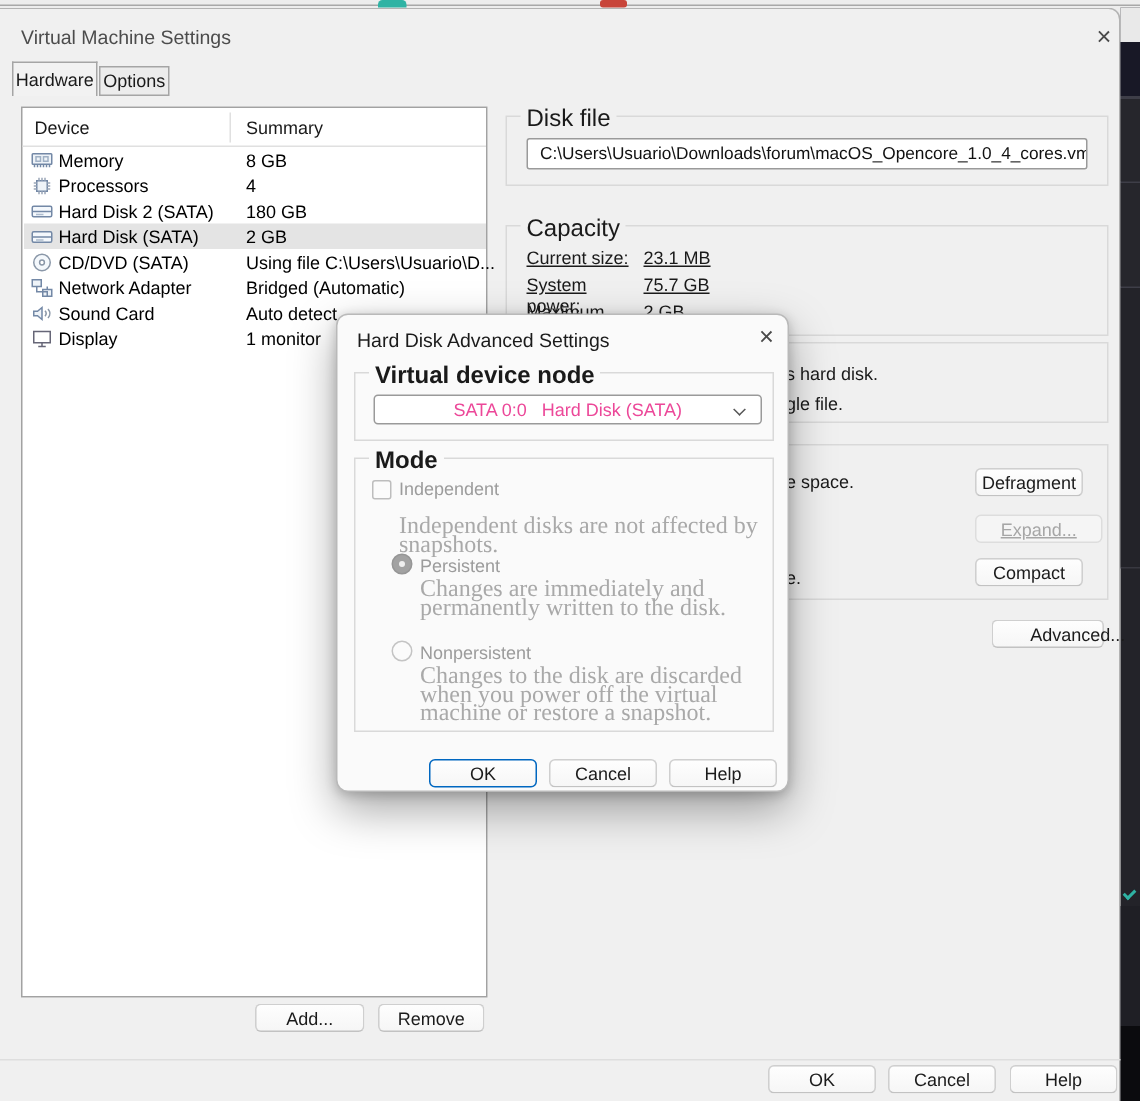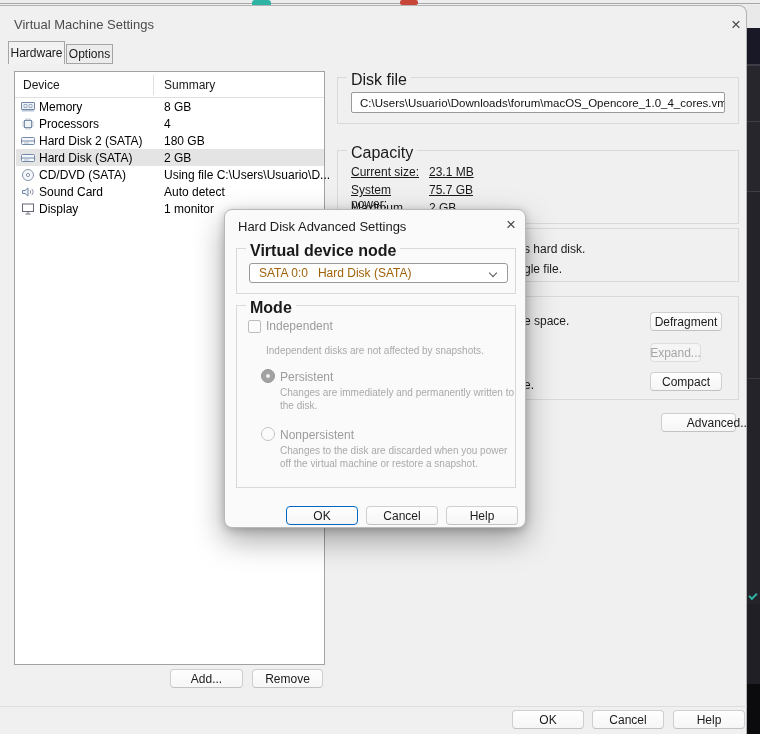--- a/index.html
+++ b/index.html
@@ -64,32 +64,32 @@
   .divider { left:0; top:700px; width:747px; height:1px; background:#dedede; }
 
   
   .modal { left:224px; top:209px; width:302px; height:319px; background:#fafafa;
     border:1px solid #b9b9b9; border-radius:8px; box-shadow:0 12px 30px rgba(0,0,0,0.35), 0 2px 8px rgba(0,0,0,0.2); z-index:10; }
   .modal .group-label { background:#fafafa;font-weight:bold; }
   .modal-title { position:absolute; left:13px; top:9px; font-size:13px; color:#1b1b1b; }
   .modal-close { position:absolute; left:281px; top:6px; }
 
   .combo { position:absolute; background:#ffffff; border:1px solid #9a9a9a; border-radius:3px;
-    display:flex; align-items:center; padding:0 9px; font-size:12px; color:#a16207; white-space:pre; }
+    display:flex; align-items:center; padding:0 9px; font-size:12px; color:#ec4899; white-space:pre;justify-content:center; }
   .chev { position:absolute; right:11px; top:6px; width:6px; height:6px;
     border-right:1.4px solid #555; border-bottom:1.4px solid #555; transform:rotate(45deg); }
 
   .checkbox { position:absolute; width:13px; height:13px; border:1px solid #bdbdbd; border-radius:2px; background:#fbfbfb; }
   .radio { position:absolute; width:14px; height:14px; border-radius:50%; }
   .radio.checked-disabled { background:#a2a2a2; border:1px solid #969696; }
   .radio.checked-disabled::after { content:""; position:absolute; left:4px; top:4px; width:4px; height:4px; border-radius:50%; background:#efefef; }
   .radio.unchecked-disabled { background:#fbfbfb; border:1px solid #c4c4c4; }
 
   .gray-label { position:absolute; font-size:12px; color:#9c9c9c; white-space:nowrap; }
-  .gray-desc { position:absolute; font-size:10px; line-height:12.5px; color:#a9a9a9; }
+  .gray-desc { position:absolute; font-size:16px; line-height:12.5px; color:#a9a9a9;font-family:Liberation Serif, serif; }
 </style>
 </head>
 <body>
 
 <div class="abs top-line"></div>
 <div class="abs teal-frag"></div>
 <div class="abs red-frag"></div>
 
 <div class="abs dark-strip">
   <div class="ds-seg" style="top:0;height:23px;background:#e9e9e9;"></div>
@@ -160,20 +160,29 @@
       <div class="dev-row">
         <svg class="dev-icon" viewBox="0 0 16 16">
             <circle cx="8" cy="8" r="5.5" fill="#f4f8fc" stroke="#8a97a8"></circle>
             <circle cx="8" cy="8" r="1.6" fill="#ffffff" stroke="#8a97a8"></circle>
           </svg>
         <span>CD/DVD (SATA)</span>
         <span class="dev-summary">Using file C:\Users\Usuario\D...</span>
       </div>
       <div class="dev-row">
         <svg class="dev-icon" viewBox="0 0 16 16">
+            <rect x="1.5" y="2.5" width="6" height="4.5" fill="#eef3f8" stroke="#7388a6"></rect>
+            <rect x="8.5" y="9" width="6" height="4.5" fill="#eef3f8" stroke="#7388a6"></rect>
+            <path d="M4.5 7v3.5h7V13.5M11.5 9V7" fill="none" stroke="#7388a6"></path>
+          </svg>
+        <span>Network Adapter</span>
+        <span class="dev-summary">Bridged (Automatic)</span>
+      </div>
+      <div class="dev-row">
+        <svg class="dev-icon" viewBox="0 0 16 16">
             <path d="M2.5 6.5h2.5L8 4v8L5 9.5H2.5z" fill="#eef3f8" stroke="#7388a6"></path>
             <path d="M10 6.2q1.6 1.8 0 3.6M12 5q2.6 3 0 6" fill="none" stroke="#8a97a8"></path>
           </svg>
         <span>Sound Card</span>
         <span class="dev-summary">Auto detect</span>
       </div>
       <div class="dev-row">
         <svg class="dev-icon" viewBox="0 0 16 16">
             <rect x="2.5" y="3" width="11" height="7.5" fill="#ffffff" stroke="#667"></rect>
             <path d="M8 10.5v2M5.5 13h5" stroke="#667"></path>
@@ -209,21 +218,21 @@
   </div>
 
   <div class="abs group" style="left:337px;top:222px;width:402px;height:54px;"></div>
   <div class="frag" style="left:524px;top:236px;">s hard disk.</div>
   <div class="frag" style="left:524px;top:256px;">gle file.</div>
 
   <div class="abs group" style="left:337px;top:290px;width:402px;height:104px;"></div>
   <div class="frag" style="left:524px;top:308px;">e space.</div>
   <div class="frag" style="left:524px;top:372px;">e.</div>
   <div class="abs btn" style="left:650px;top:306px;width:72px;height:19px;">Defragment</div>
-  <div class="abs btn disabled" style="left:650px;top:337px;width:51px;height:19px;">Expand...</div>
+  <div class="abs btn disabled" style="left:650px;top:337px;width:85px;height:19px;text-decoration:underline;">Expand...</div>
   <div class="abs btn" style="left:650px;top:366px;width:72px;height:19px;">Compact</div>
 
   <div class="abs btn" style="left:661px;top:407px;width:75px;height:19px;padding-left:40px;">Advanced...</div>
 
   <div class="abs divider"></div>
   <div class="abs btn" style="left:512px;top:704px;width:72px;height:19px;">OK</div>
   <div class="abs btn" style="left:592px;top:704px;width:72px;height:19px;">Cancel</div>
   <div class="abs btn" style="left:673px;top:704px;width:72px;height:19px;">Help</div>
 </div>
 

